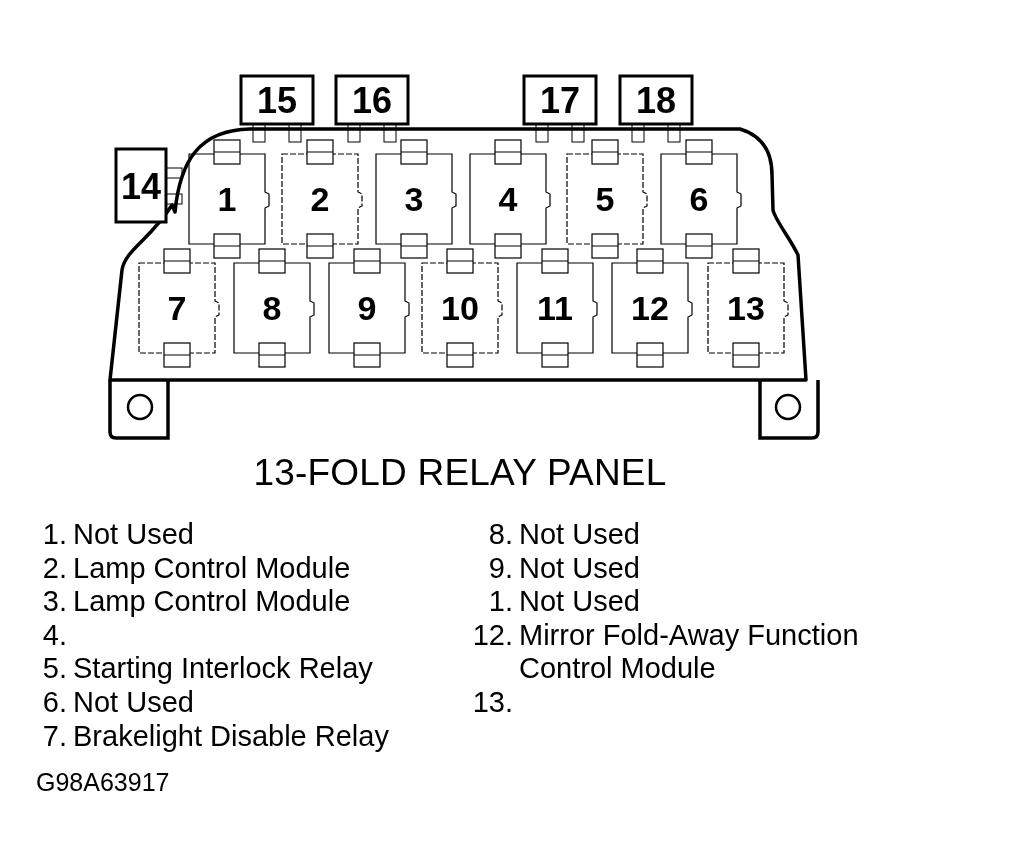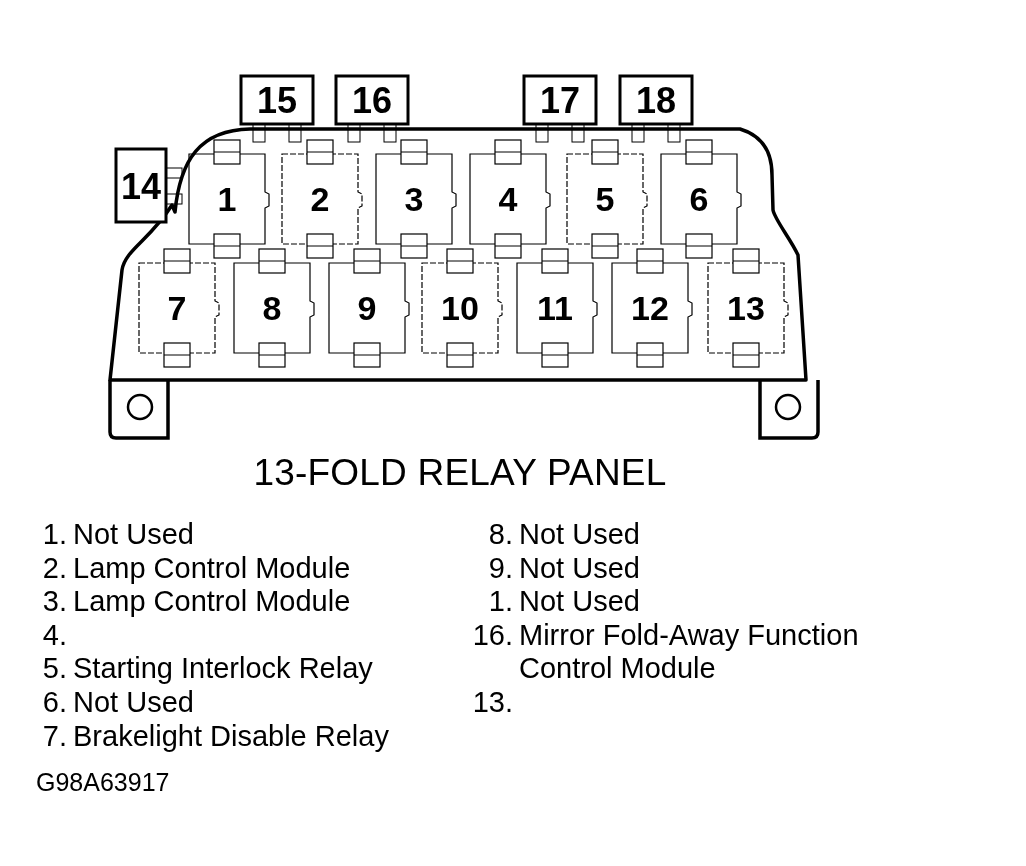--- a/index.html
+++ b/index.html
@@ -207,21 +207,21 @@
     </div>
     <div class="legend-row">
       <span class="legend-num">9.</span>
       <span>Not Used</span>
     </div>
     <div class="legend-row">
       <span class="legend-num">1.</span>
       <span>Not Used</span>
     </div>
     <div class="legend-row">
-      <span class="legend-num">16.</span>
+      <span class="legend-num">12.</span>
       <span>Mirror Fold-Away Function</span>
     </div>
     <div class="legend-row">
       <span class="legend-num"></span>
       <span>Control Module</span>
     </div>
     <div class="legend-row">
       <span class="legend-num">13.</span>
     </div>
   </div>

